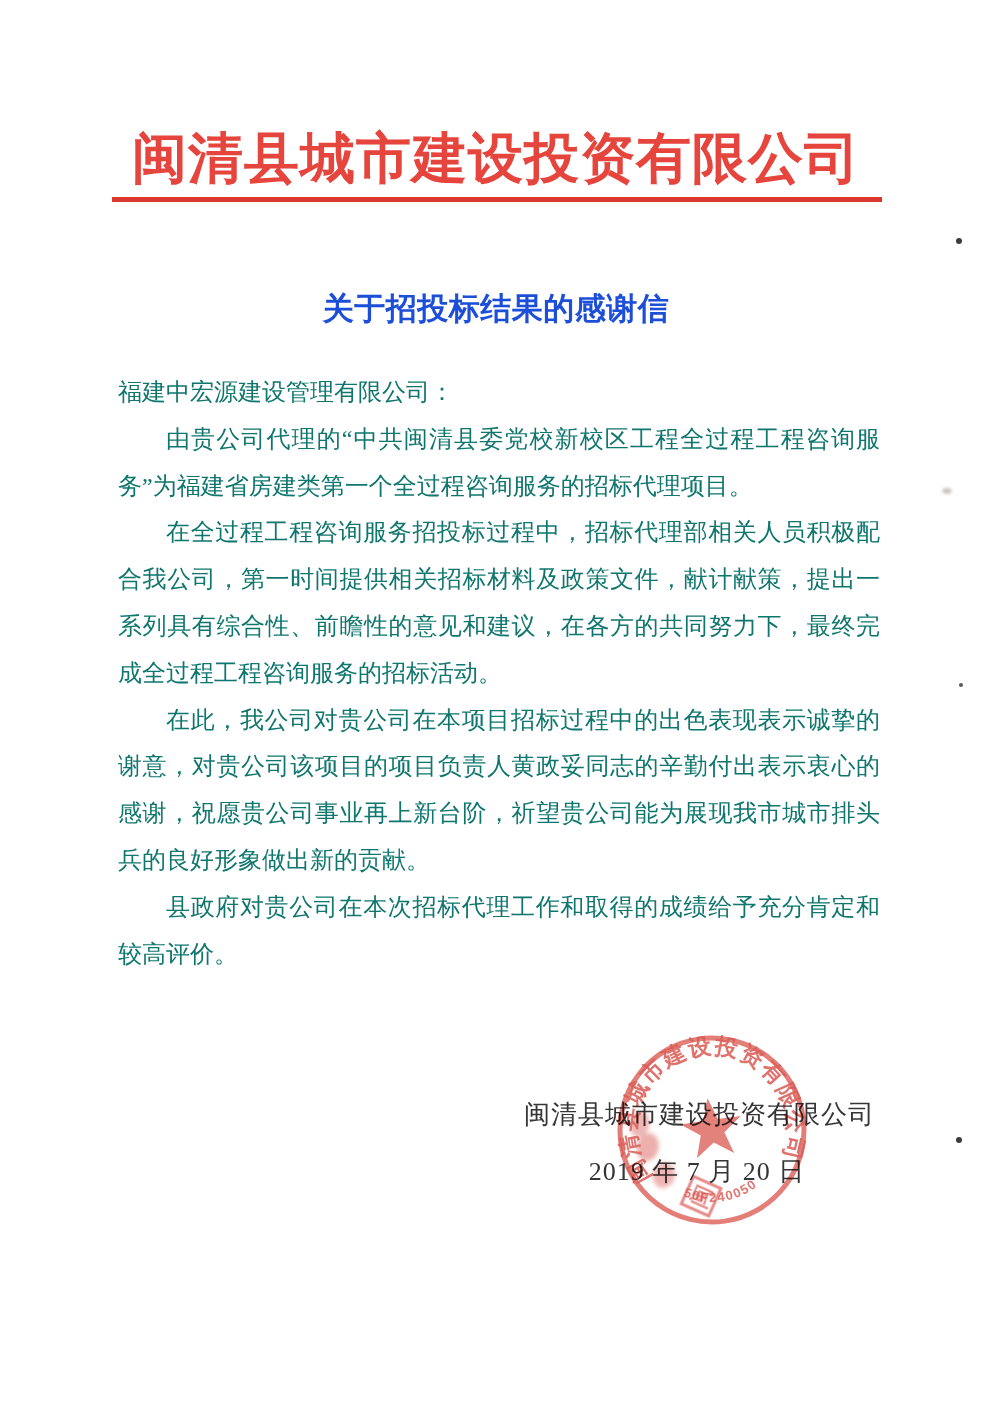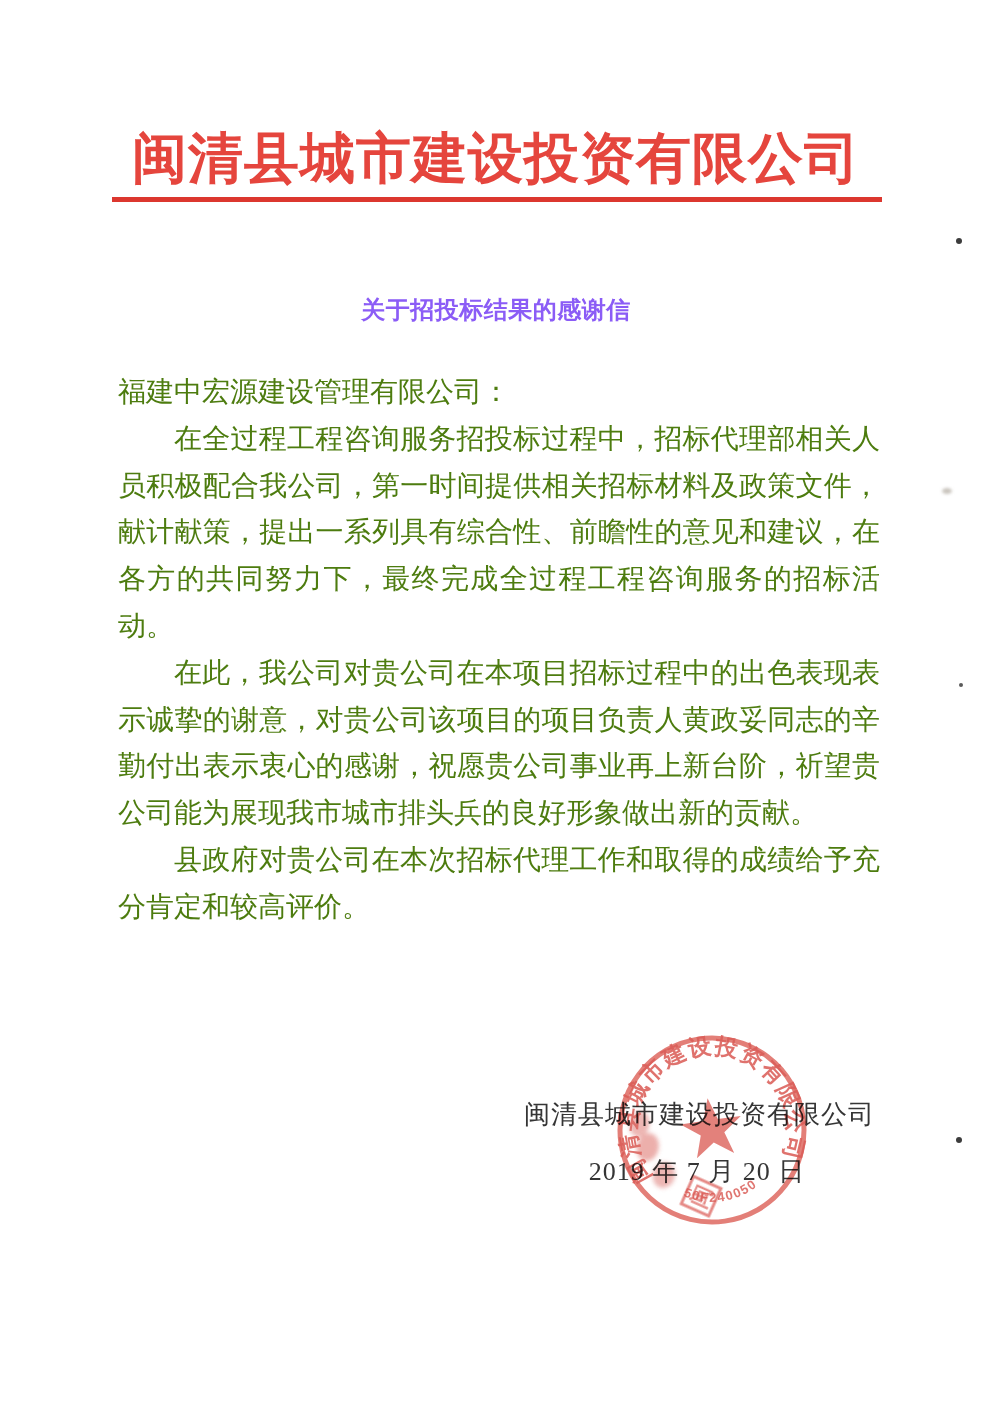--- a/index.html
+++ b/index.html
@@ -34,40 +34,40 @@
     position: absolute;
     top: 197px;
     left: 112px;
     width: 770px;
     height: 5px;
     background: #dc372f;
   }
   
   .doc-title {
     position: absolute;
-    top: 294px;
+    top: 288px;
     left: 0;
     width: 992px;
     text-align: center;
-    font-size: 24px;
+    font-size: 31px;
     font-weight: bold;
-    color: #8b5cf6;
+    color: #1d4ed8;
     font-family: "Liberation Sans", sans-serif;
     letter-spacing: 0.5px;
     white-space: nowrap;
   }
   
   .letter-body {
     position: absolute;
     top: 369px;
     left: 118px;
     width: 762px;
-    font-size: 28px;
+    font-size: 24px;
     line-height: 46.8px;
-    color: #4d7c0f;
+    color: #0f766e;
     text-align: justify;
   }
   .letter-body p {
     margin: 0;
     padding: 0;
     text-indent: 2em;
   }
   .letter-body p.salutation {
     text-indent: 0;
   }
@@ -132,20 +132,21 @@
 <div class="page">
 
   <div class="letterhead-title">闽清县城市建设投资有限公司</div>
 
   <div class="letterhead-rule"></div>
 
   <div class="doc-title">关于招投标结果的感谢信</div>
 
   <div class="letter-body">
     <p class="salutation">福建中宏源建设管理有限公司：</p>
+    <p>由贵公司代理的“中共闽清县委党校新校区工程全过程工程咨询服务”为福建省房建类第一个全过程咨询服务的招标代理项目。</p>
     <p>在全过程工程咨询服务招投标过程中，招标代理部相关人员积极配合我公司，第一时间提供相关招标材料及政策文件，献计献策，提出一系列具有综合性、前瞻性的意见和建议，在各方的共同努力下，最终完成全过程工程咨询服务的招标活动。</p>
     <p>在此，我公司对贵公司在本项目招标过程中的出色表现表示诚挚的谢意，对贵公司该项目的项目负责人黄政妥同志的辛勤付出表示衷心的感谢，祝愿贵公司事业再上新台阶，祈望贵公司能为展现我市城市排头兵的良好形象做出新的贡献。</p>
     <p>县政府对贵公司在本次招标代理工作和取得的成绩给予充分肯定和较高评价。</p>
   </div>
 
   <div class="sig-company">闽清县城市建设投资有限公司</div>
 
   <div class="sig-date">2019 年 7 月 20 日</div>
 
   <svg class="seal" viewBox="0 0 204 204" xmlns="http://www.w3.org/2000/svg">

